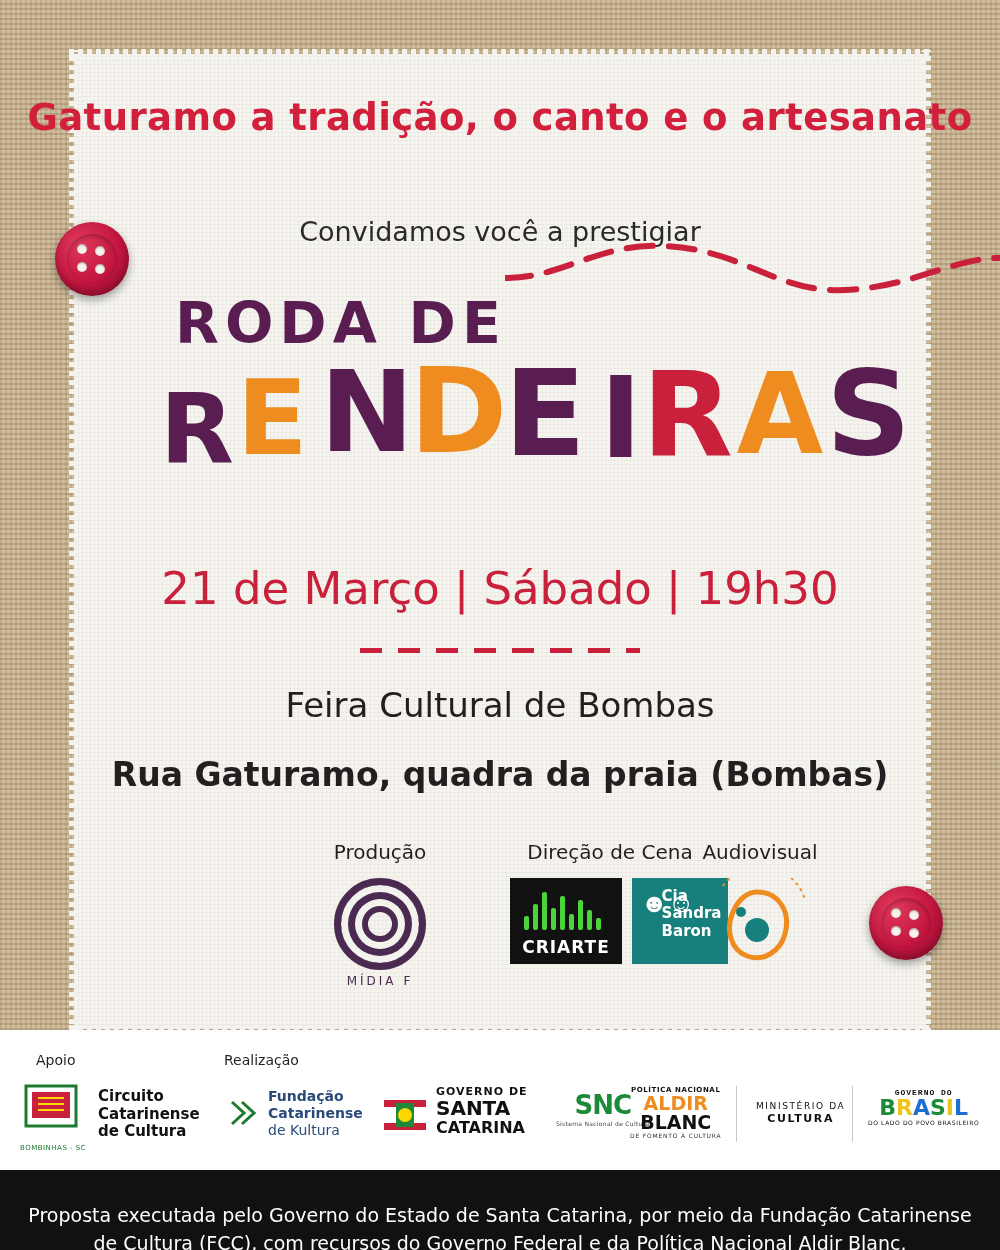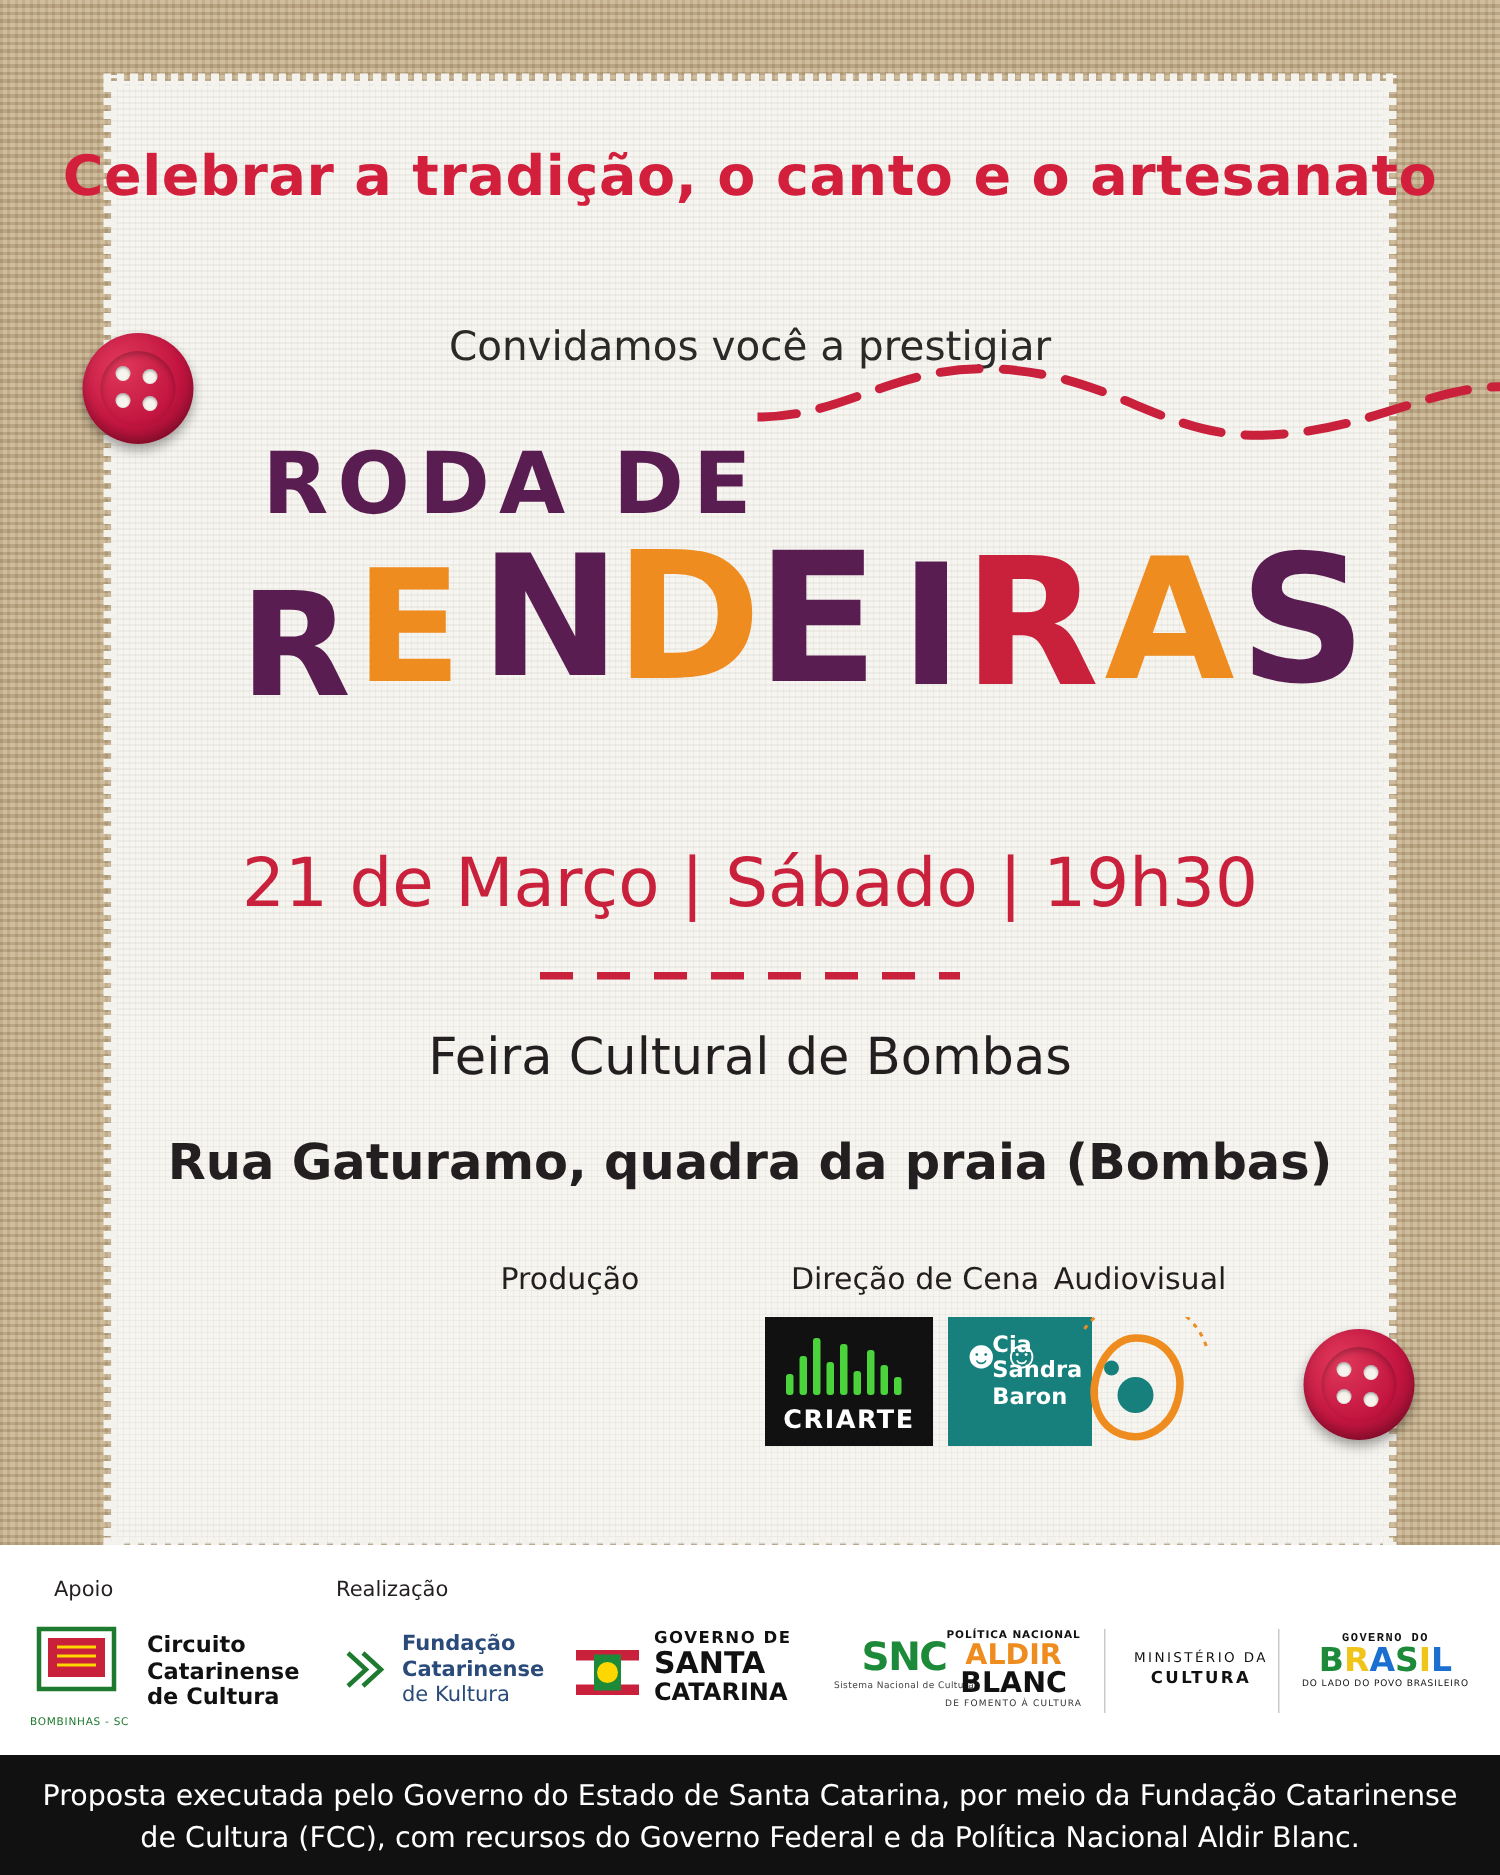--- a/index.html
+++ b/index.html
@@ -156,21 +156,21 @@
   }
   .apoio-lbl{left:36px;top:22px;}
   .realiz-lbl{left:224px;top:22px;}
   .logo-row{position:absolute;left:0;right:0;top:48px;height:76px;}
   .lg{position:absolute;font-family:"DejaVu Sans", sans-serif;}
 
   .footer-bar{
     position:absolute;left:0;right:0;top:1170px;height:80px;background:#111;
     color:#fff;text-align:center;
     font-family:"DejaVu Sans", sans-serif;font-size:19px;line-height:1.45;
-    padding-top:14px;box-sizing:border-box;
+    padding-top:32px;box-sizing:border-box;
   }
   .sep-v{position:absolute;width:1px;background:#c9c9c9;}
 </style>
 </head>
 <body>
 
 <div class="burlap"></div>
 
 <div class="canvas-patch">
   <div class="frayed-l"></div>
@@ -185,21 +185,21 @@
   <i class="d"></i>
 </div>
 <div class="btn-sew" id="btn-right">
   <div class="inner"></div>
   <i class="a"></i>
   <i class="b"></i>
   <i class="c"></i>
   <i class="d"></i>
 </div>
 
-<div class="headline">Celebrar a tradição, o canto e o artesanato</div>
+<div class="headline">Gaturamo a tradição, o canto e o artesanato</div>
 <div class="subhead">Convidamos você a prestigiar</div>
 
 <svg class="wave" viewBox="0 0 500 70">
   <path d="M0 40 C 60 40, 90 5, 160 8 C 240 12, 270 55, 340 52 C 410 49, 450 18, 500 20" fill="none" stroke="#c9203c" stroke-width="6" stroke-linecap="round" stroke-dasharray="26 16"></path>
 </svg>
 
 <div class="title-roda">RODA DE</div>
 
 <div class="word-wrap">
     <span class="ltr" style="color: rgb(90, 29, 82); font-size: 96px; left: 0px; top: 30px;">R</span>
@@ -215,20 +215,24 @@
 
 <div class="date-line">21 de Março | Sábado | 19h30</div>
 <div class="dash-rule"></div>
 <div class="venue">Feira Cultural de Bombas</div>
 <div class="address">Rua Gaturamo, quadra da praia (Bombas)</div>
 
 <div class="credits">
 
   <div class="credit-col c1">
     <div class="credit-title">Produção</div>
+    <div class="logo-midia">
+      <div class="spiral"></div>
+      <div class="midia-label">MÍDIA F</div>
+    </div>
   </div>
 
   <div class="credit-col c2">
     <div class="credit-title">Direção de Cena</div>
     <div style="white-space:nowrap;">
       <span class="logo-criarte">
         <span class="bars">
           <span style="left:0px;height:14px"></span>
             <span style="left:9px;height:26px"></span>
           <span style="left:18px;height:38px"></span>

